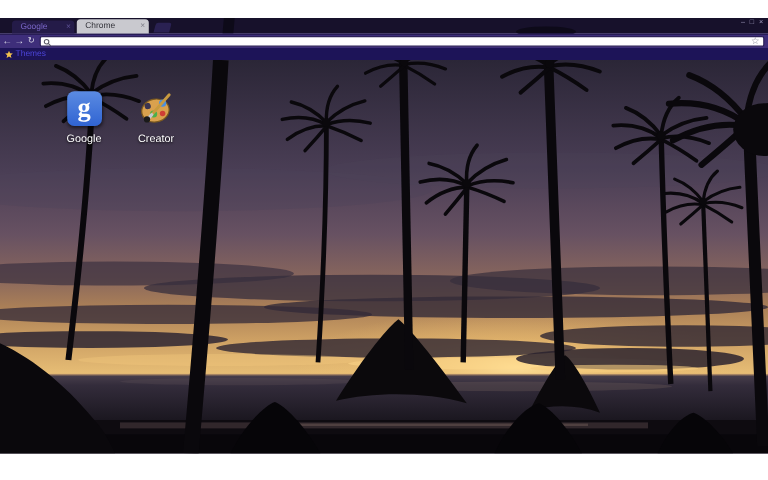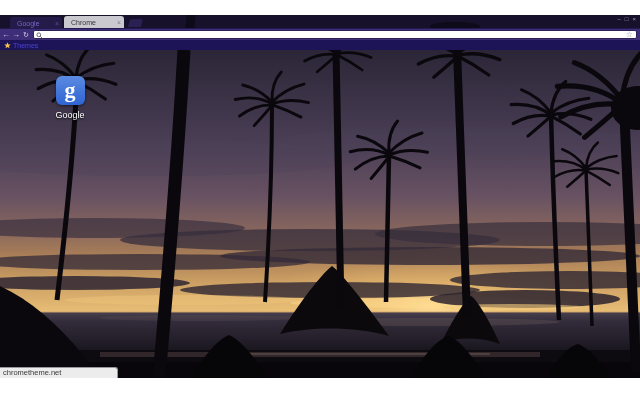--- a/index.html
+++ b/index.html
@@ -202,20 +202,36 @@
     </svg>
 
     <div class="shortcuts">
 
 
       <div class="shortcut">
         <div class="shortcut-icon icon-google">g</div>
         <div class="shortcut-label">Google</div>
       </div>
 
-
-
-    </div>
-
-    <div class="status-bubble">chrometheme.net</div>
+      <div class="shortcut">
+        <div class="shortcut-icon icon-creator">
+          <svg width="29" height="29" viewBox="0 0 29 29">
+            <g transform="rotate(-12 14 16)">
+              <ellipse cx="13.5" cy="16" rx="11.5" ry="9.5" fill="#d9a14e" stroke="#7d5a1e" stroke-width="1"></ellipse>
+              <circle cx="8" cy="11" r="2.6" fill="#3b3450"></circle>
+            </g>
+            <circle cx="19.5" cy="10" r="3" fill="#4a8fe0"></circle>
+            <circle cx="12" cy="19" r="3" fill="#49b04a"></circle>
+            <circle cx="19.5" cy="18.5" r="2.3" fill="#cf3f35"></circle>
+            <line x1="25" y1="3" x2="10" y2="20" stroke="#c89a3f" stroke-width="2.4" stroke-linecap="round"></line>
+            <line x1="10.5" y1="19.5" x2="8.2" y2="22" stroke="#c3c7cf" stroke-width="2.6" stroke-linecap="round"></line>
+            <circle cx="6.5" cy="23.5" r="2.6" fill="#1a1a1a"></circle>
+          </svg>
+        </div>
+        <div class="shortcut-label">Creator</div>
+      </div>
+
+
+    </div>
+
   </div>
 
 </div>
 
 </body></html>

